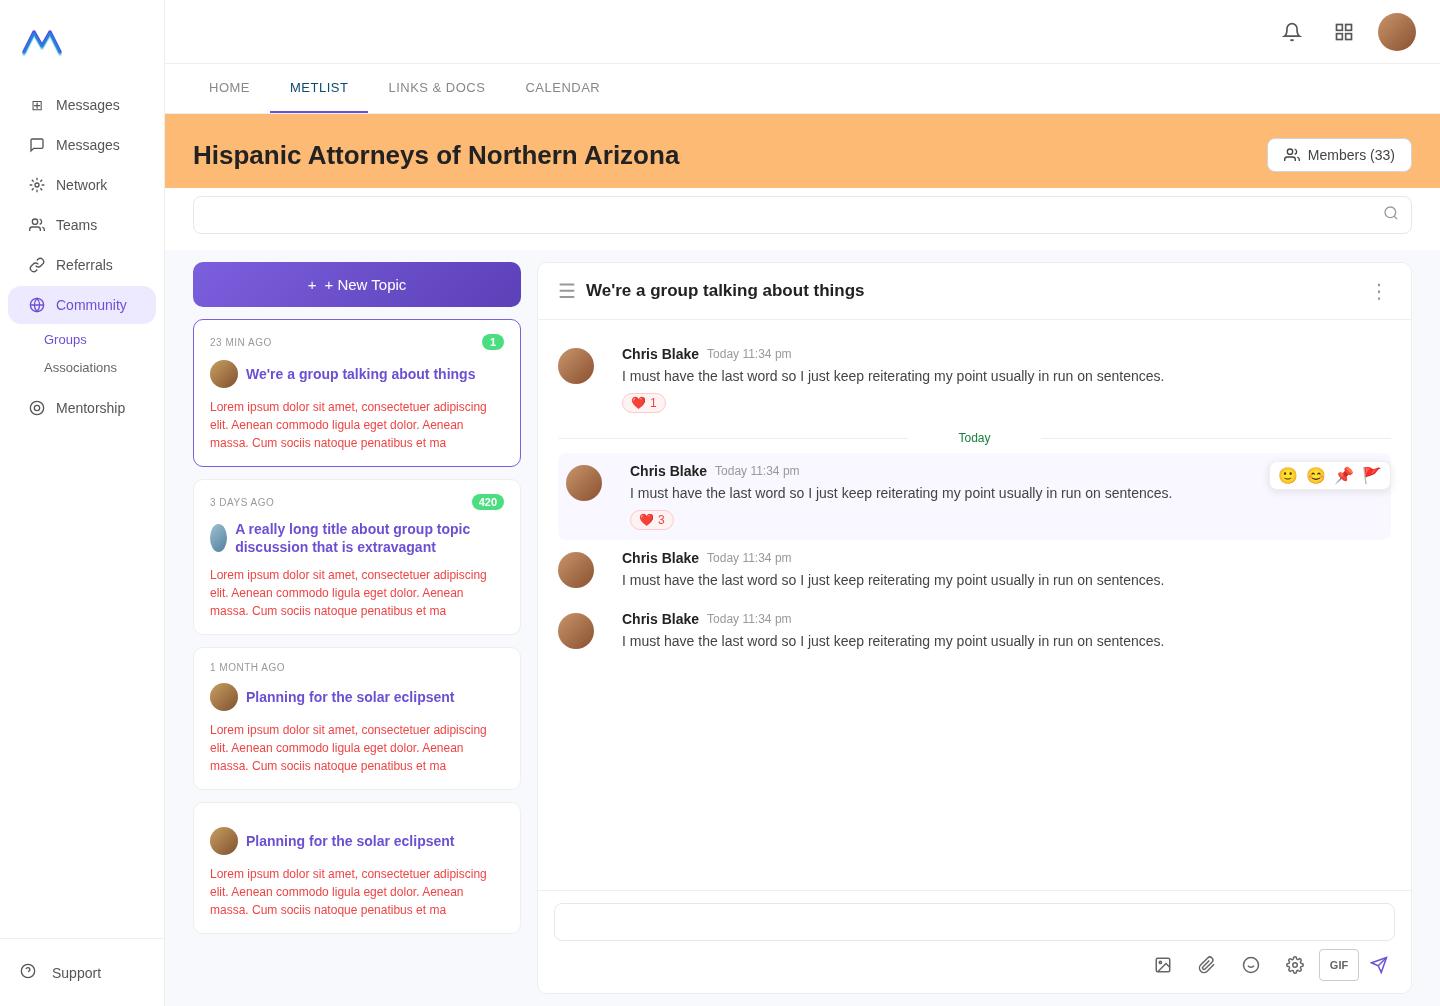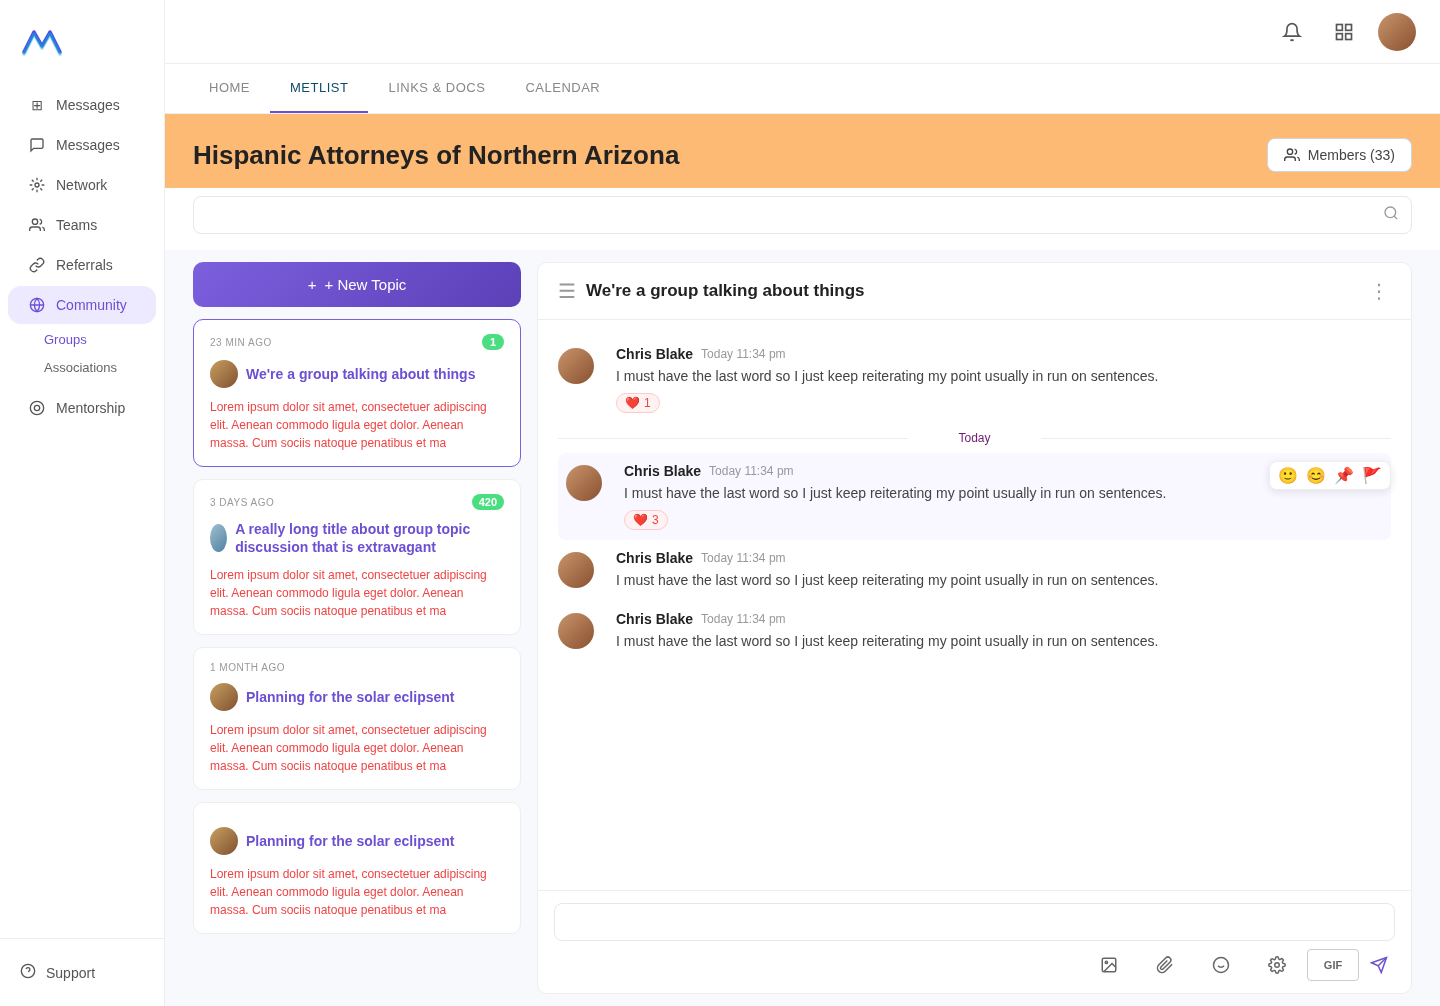--- a/index.html
+++ b/index.html
@@ -40,21 +40,21 @@
       color: #666;
       cursor: pointer;
       border-radius: 6px;
       margin: 1px 0;
     }
     .sidebar-sub-item.active { color: #6d4fd2; font-weight: 500; }
     .sidebar-bottom { padding: 16px; border-top: 1px solid #eee; margin-top: auto; }
     .sidebar-bottom-item {
       display: flex;
       align-items: center;
-      gap: 10px;
+      gap: 16px;
       padding: 8px 4px;
       font-size: 14px;
       color: #555;
       cursor: pointer;
     }
 
     
     .main { flex: 1; display: flex; flex-direction: column; overflow: hidden; }
 
     
@@ -248,21 +248,21 @@
       flex: 1;
       overflow-y: auto;
       padding: 16px 20px;
       display: flex;
       flex-direction: column;
       gap: 0;
     }
 
     .message-item {
       display: flex;
-      gap: 22px;
+      gap: 28px;
       padding: 10px 0;
       position: relative;
     }
     .msg-avatar { width: 36px; height: 36px; border-radius: 50%; background: linear-gradient(135deg, #c8956c, #8a5030); flex-shrink: 0; margin-top: 2px; }
     .msg-content { flex: 1; }
     .msg-header { display: flex; align-items: center; gap: 8px; margin-bottom: 4px; }
     .msg-name { font-size: 14px; font-weight: 600; color: #222; }
     .msg-time { font-size: 12px; color: #999; }
     .msg-text { font-size: 14px; color: #444; line-height: 1.5; }
     .msg-reaction {
@@ -291,21 +291,21 @@
       padding: 4px 8px;
       gap: 8px;
       align-items: center;
       box-shadow: 0 2px 8px rgba(0,0,0,0.1);
     }
     .action-icon { color: #888; cursor: pointer; font-size: 16px; }
 
     .divider-label {
       text-align: center;
       font-size: 12px;
-      color: #701a75;
+      color: #15803d;
       margin: 8px 0;
       position: relative;
     }
     .divider-label::before, .divider-label::after {
       content: '';
       position: absolute;
       top: 50%;
       width: 42%;
       height: 1px;
       background: #eee;
@@ -332,21 +332,21 @@
       outline: none;
       resize: none;
     }
     .input-toolbar {
       display: flex;
       align-items: center;
       justify-content: flex-end;
       gap: 4px;
     }
     .input-tool-btn {
-      width: 52px;
+      width: 40px;
       height: 32px;
       display: flex;
       align-items: center;
       justify-content: center;
       border-radius: 6px;
       cursor: pointer;
       color: #666;
       font-size: 16px;
     }
     .send-btn {

